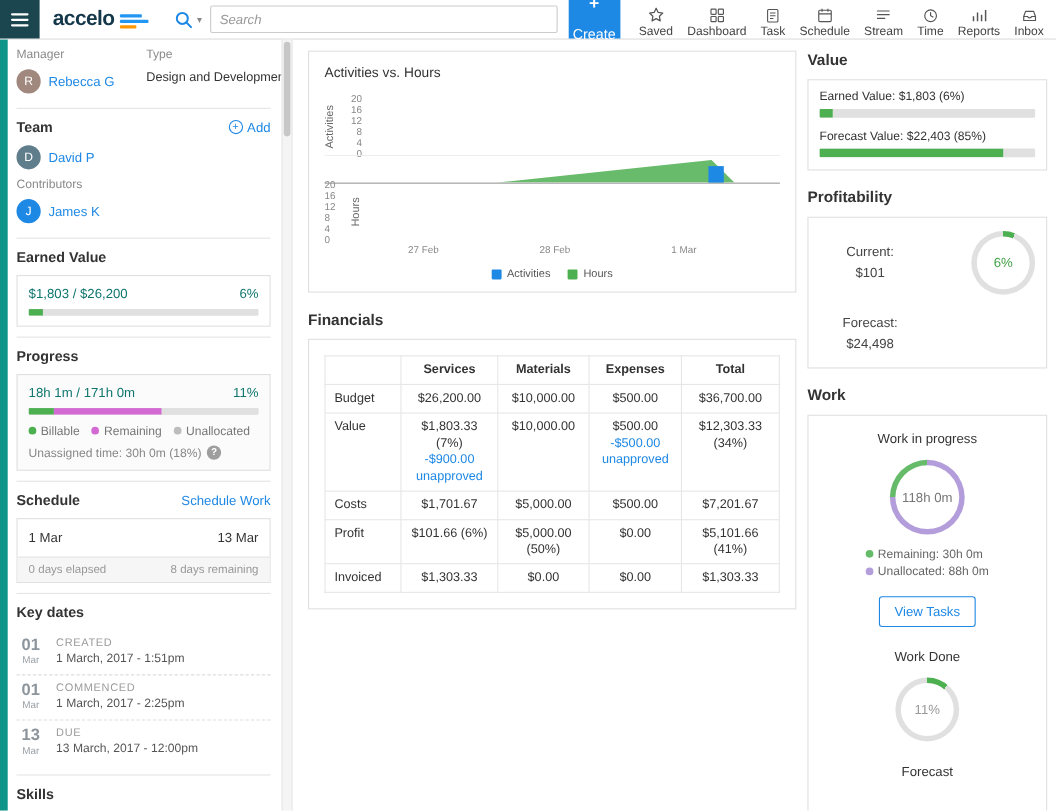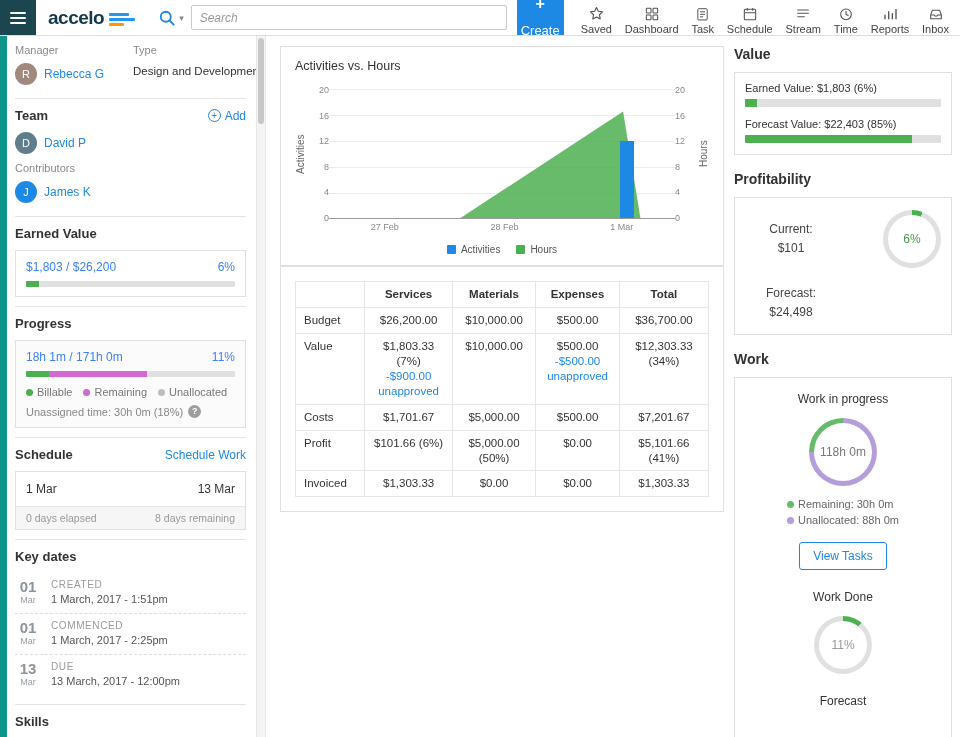--- a/index.html
+++ b/index.html
@@ -49,21 +49,21 @@
   .two-col .c1 { width:118px; flex:none; }
   .two-col .c2 { flex:1; }
   .person { display:flex; align-items:center; gap:7px; margin-bottom:4px; }
   .avatar { width:22px; height:22px; border-radius:50%; color:#fff; font-size:11px; display:flex; align-items:center; justify-content:center; flex:none; }
   .link { color:#1e88e5; cursor:pointer; }
   .type-value { font-size:11.5px; color:#333; margin-top:9px; white-space:nowrap; }
   .add-link { display:flex; align-items:center; gap:4px; font-size:12px; font-weight:normal; color:#1e88e5; cursor:pointer; }
   .add-circle { width:13px; height:13px; border:1px solid #1e88e5; border-radius:50%; font-size:10px; line-height:11px; text-align:center; color:#1e88e5; }
   .info-box { border:1px solid #e0e0e0; background:#fff; padding:9px 10px; }
   .gray-box { background:#fbfbfb; }
-  .spread { display:flex; justify-content:space-between; align-items:baseline; font-size:12px; color:#3b82f6; }
+  .spread { display:flex; justify-content:space-between; align-items:baseline; font-size:12px; color:#0f766e; }
   .track { height:6px; background:#e0e0e0; border-radius:1px; overflow:hidden; display:flex; margin-top:7px; }
   .track .fill { height:100%; display:block; }
   .track.big { height:8px; margin-top:5px; }
   .seg-legend { display:flex; gap:11px; font-size:11px; color:#777; margin:9px 0 7px; }
   .leg-dot { display:inline-block; width:7px; height:7px; border-radius:50%; margin-right:4px; }
   .unassigned { font-size:11px; color:#888; display:flex; align-items:center; gap:5px; }
   .help-circle { width:13px; height:13px; border-radius:50%; background:#9e9e9e; color:#fff; font-size:9px; font-weight:bold; text-align:center; line-height:13px; cursor:pointer; flex:none; }
   .sched-box { padding:0; }
   .sched-dates { display:flex; justify-content:space-between; padding:10px 10px; font-size:12px; color:#333; }
   .sched-footer { display:flex; justify-content:space-between; padding:5px 10px; border-top:1px solid #e6e6e6; background:#f6f6f6; font-size:10.5px; color:#999; }
@@ -72,21 +72,21 @@
   .kd-cal { width:26px; text-align:center; flex:none; }
   .kd-day { font-size:15px; font-weight:bold; color:#8d959c; line-height:16px; }
   .kd-mon { font-size:9px; color:#98a0a6; }
   .kd-label { font-size:10px; color:#9a9a9a; letter-spacing:0.6px; }
   .kd-date { font-size:11px; color:#555; margin-top:3px; }
 
   
   .panel { border:1px solid #e0e0e0; background:#fff; }
   .chart-panel { padding:12px 14px 10px; margin-top:2px; }
   .chart-title { font-size:12.5px; color:#333; }
-  .chart-body { display:flex; height:130px; margin-top:16px; }
+  .chart-body { display:flex; height:130px; margin-top:16px;flex-direction:column; }
   .y-axis { display:flex; gap:5px; }
   .y-axis .rot { writing-mode:vertical-rl; transform:rotate(180deg); font-size:10px; color:#666; text-align:center; }
   .ticks { display:flex; flex-direction:column; justify-content:space-between; font-size:9px; color:#888; margin:-4px 0; width:18px; }
   .ticks.tl { text-align:right; }
   .ticks.tr { text-align:left; }
   .plot { flex:1; position:relative; border-bottom:1px solid #999; background-image:linear-gradient(to bottom, #ececec 1px, transparent 1px); background-size:100% 26px; }
   .plot svg { position:absolute; inset:0; width:100%; height:100%; }
   .plot .bar { position:absolute; bottom:0; width:14px; }
   .x-ticks { display:flex; justify-content:space-around; margin:3px 30px 0 30px; font-size:9px; color:#888; }
   .x-axis-label { text-align:center; font-size:10px; font-weight:bold; color:#555; margin-top:2px; }
@@ -421,20 +421,21 @@
             <i class="leg-swatch" style="background-color: rgb(30, 136, 229);"></i>
             <span>Activities</span>
           </span>
         <span class="leg-item">
             <i class="leg-swatch" style="background-color: rgb(76, 175, 80);"></i>
             <span>Hours</span>
           </span>
       </div>
     </div>
 
+    <div class="section-title">Financials</div>
 
     <div class="panel fin-panel">
       <table>
         <colgroup>
             <col style="width:70px">
             <col style="width:88px">
             <col style="width:84px">
             <col style="width:84px">
             <col style="width:90px">
           </colgroup>

